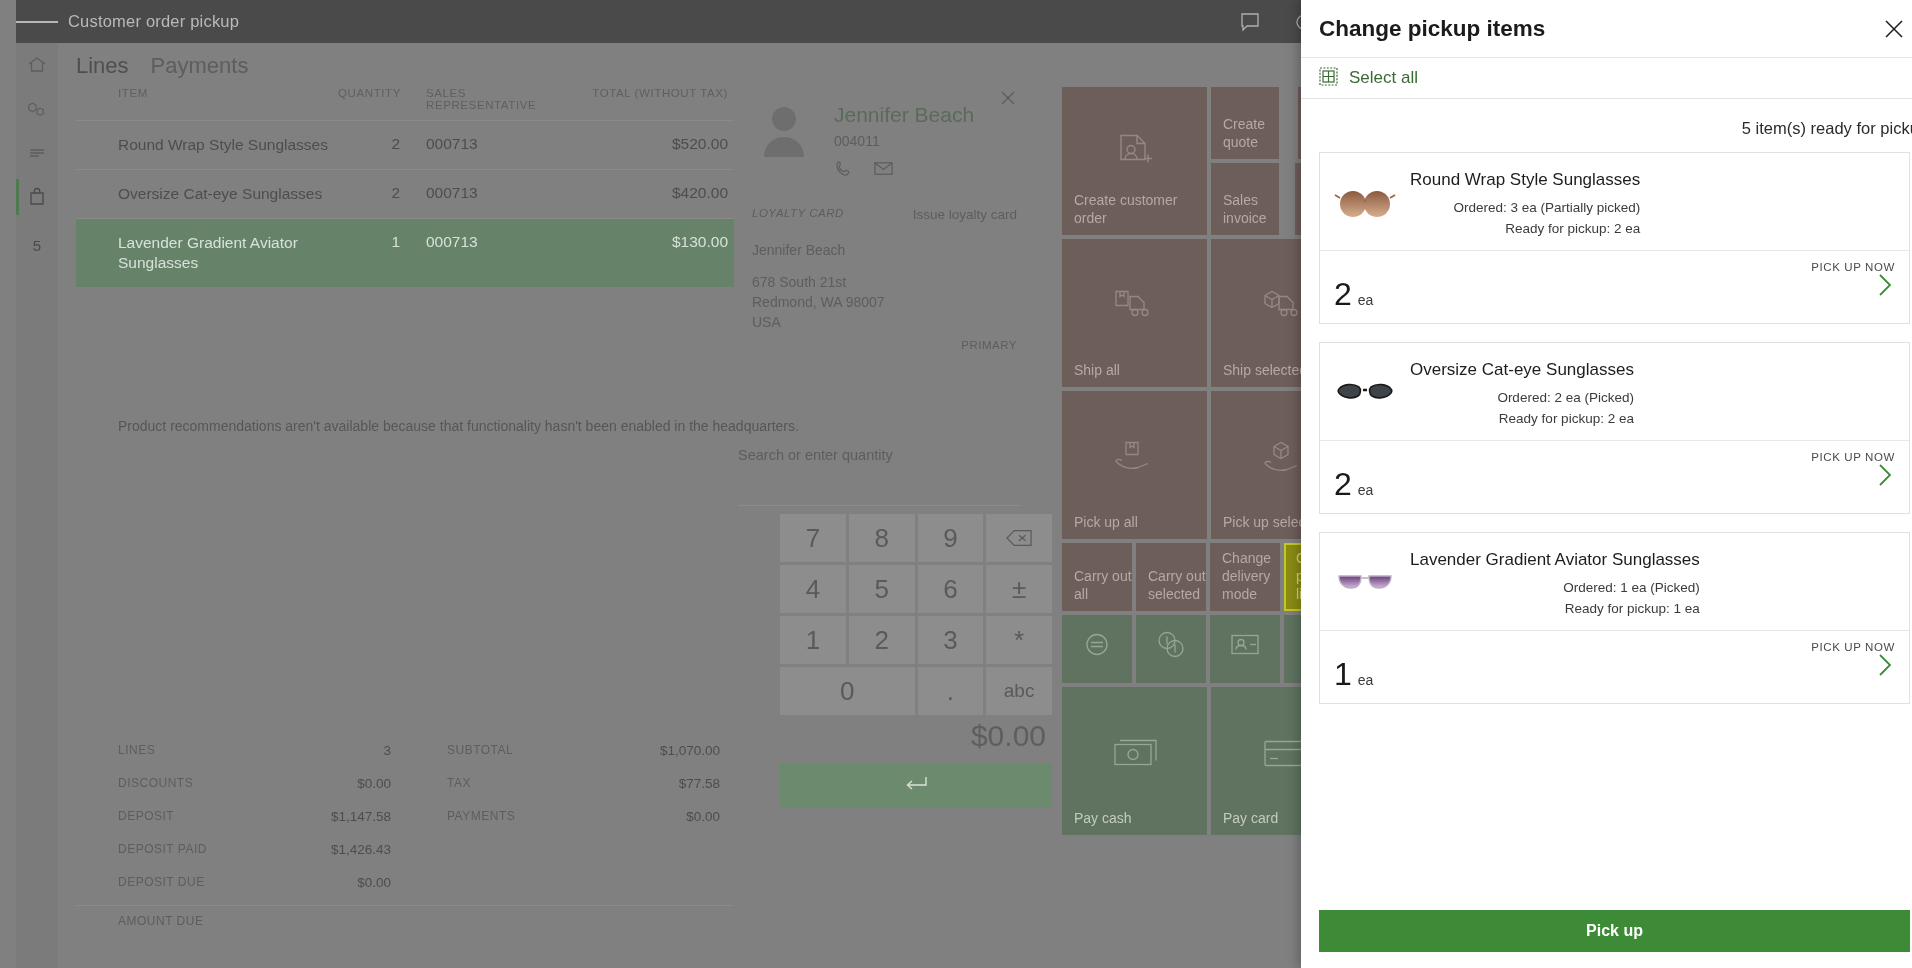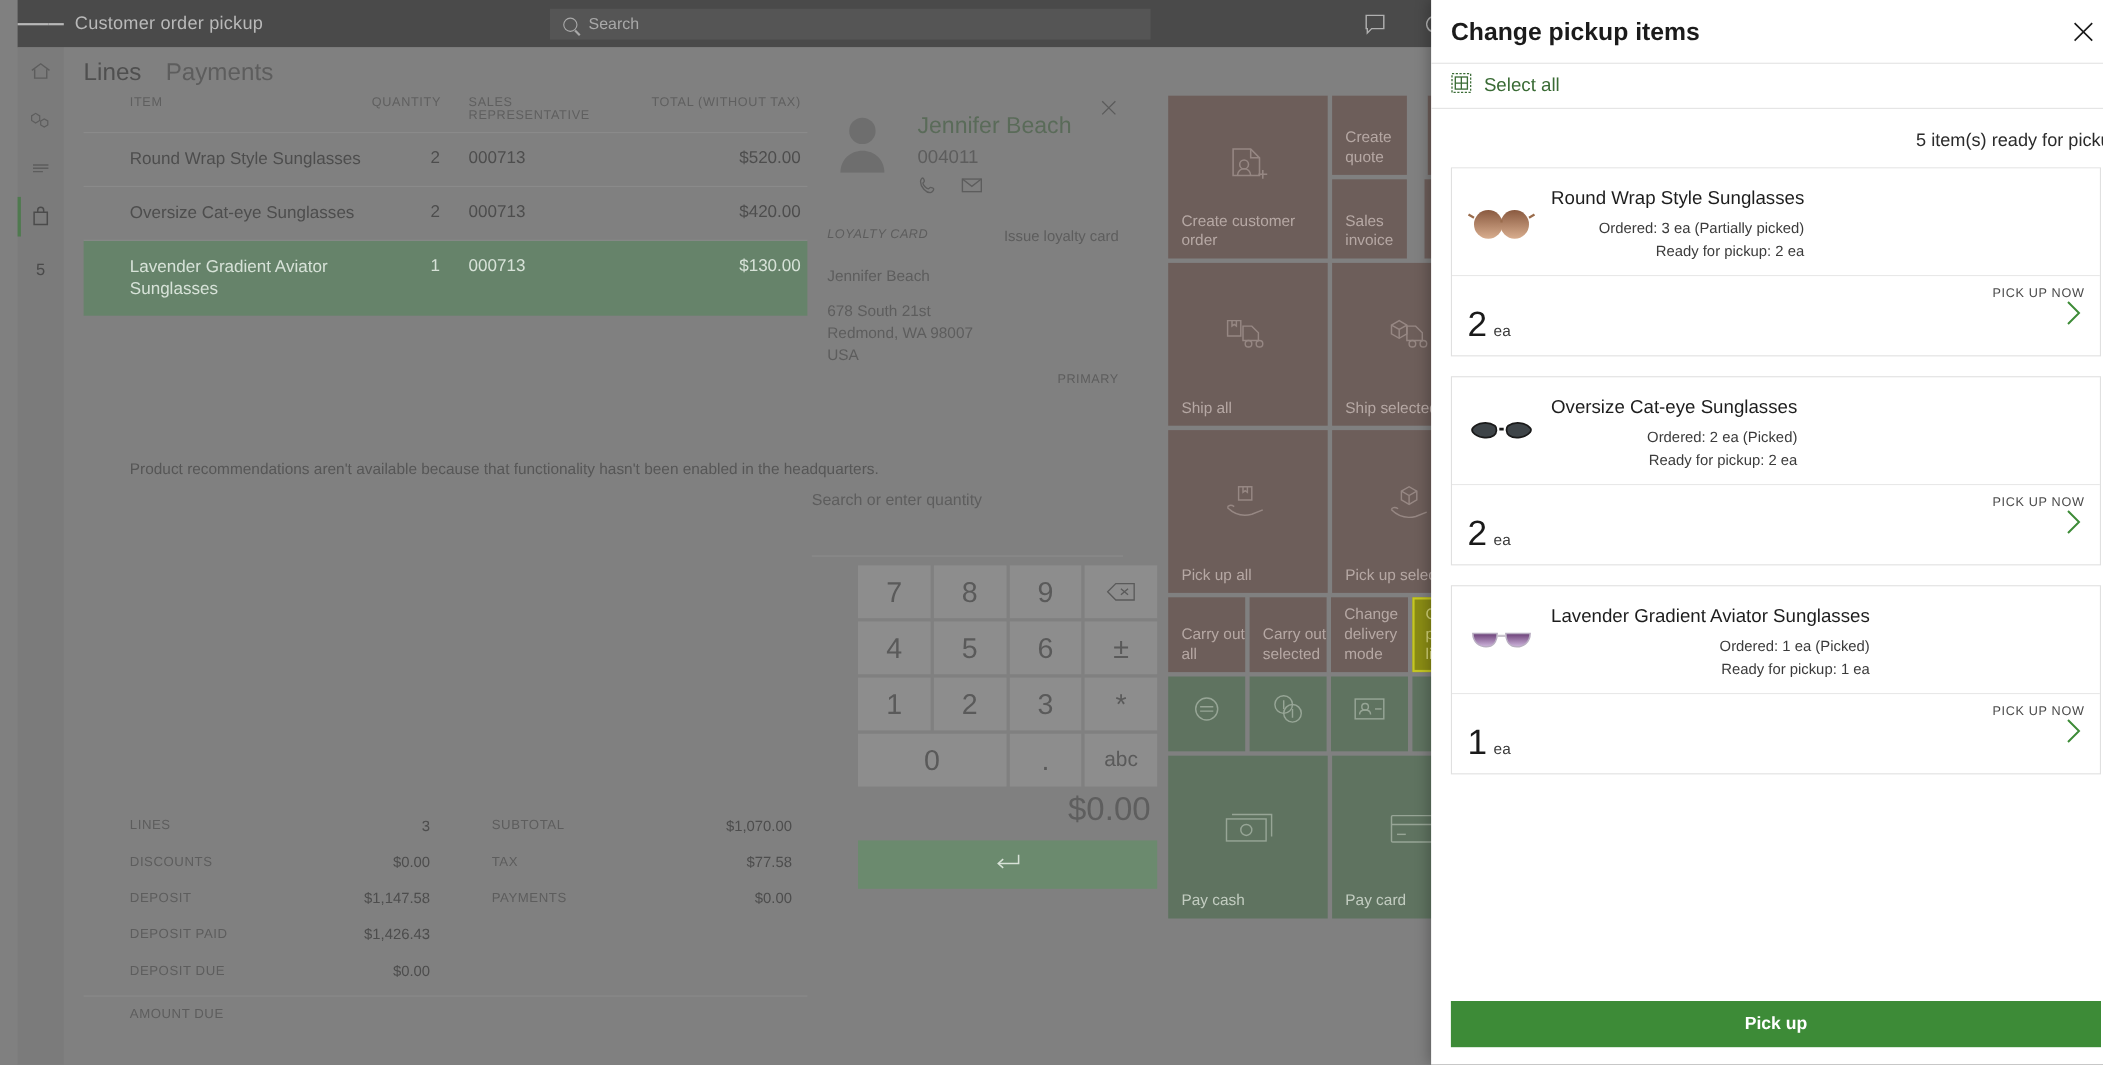--- a/index.html
+++ b/index.html
@@ -68,21 +68,21 @@
   .trow { display:flex; justify-content:space-between; padding:9px 14px 9px 42px; font-size:12px; letter-spacing:.5px; color:#5d5d5d;}
   .trow .tv { font-size:13.5px; color:#4d4d4d; letter-spacing:0;}
   .amt-due { display:flex; justify-content:flex-start; align-items:center; padding:8px 14px 0 42px; border-top:1px solid #8a8a8a; margin-top:6px;}
   .amt-due .lbl { font-size:12px; letter-spacing:.5px; color:#5d5d5d;}
 
   
   .cust-card { position:absolute; left:680px; top:44px; width:283px; }
   .cust-close { position:absolute; right:4px; top:2px; width:18px; height:18px; }
   .avatar { position:absolute; left:22px; top:18px; width:48px; height:52px;}
   .cust-name { position:absolute; left:96px; top:16px; font-size:21px; color:#5a6b59;}
-  .cust-id { position:absolute; left:96px; top:46px; font-size:17px; color:#5d5d5d;}
+  .cust-id { position:absolute; left:96px; top:46px; font-size:14px; color:#5d5d5d;}
   .cust-icons { position:absolute; left:96px; top:72px; display:flex; gap:20px; }
   .loyal-row { position:absolute; left:14px; top:120px; right:4px; display:flex; justify-content:space-between;}
   .loyal-lbl { font-size:11.5px; letter-spacing:.5px; color:#5d5d5d;font-style:italic;}
   .loyal-link { font-size:13.5px; color:#5d5d5d;}
   .cust-sub { position:absolute; left:14px; top:155px; font-size:14px; color:#5d5d5d;}
   .cust-addr { position:absolute; left:14px; top:185px; font-size:14px; color:#5d5d5d; line-height:20px;}
   .primary-tag { position:absolute; right:4px; top:252px; font-size:11.5px; letter-spacing:.5px; color:#5d5d5d;}
 
   .qty-hint { position:absolute; left:680px; top:404px; font-size:14.5px; color:#5d5d5d;}
   .qty-divider { position:absolute; left:680px; top:462px; width:283px; height:1px; background:#8c8c8c;}
@@ -141,24 +141,20 @@
   <div class="backdrop">
 
     <div class="topbar">
       <div class="hamburger">
         <span></span>
           <span></span>
           <span></span>
       </div>
       <div class="topbar-title">Customer order pickup</div>
 
-      <div class="searchbox">
-        <div class="mag"></div>
-        <span>Search</span>
-      </div>
 
       <div class="topbar-icons">
         <span>
           <svg width="20" height="20" viewBox="0 0 20 20" fill="none" stroke="#b0b0b0" stroke-width="1.3">
             <path d="M2 2h16v12H7l-4 4v-4H2z"></path>
           </svg>
         </span>
         <span>
           <svg width="20" height="20" viewBox="0 0 20 20" fill="none" stroke="#b0b0b0" stroke-width="1.3">
             <path d="M17 10a7 7 0 1 1-2-4.9"></path>

